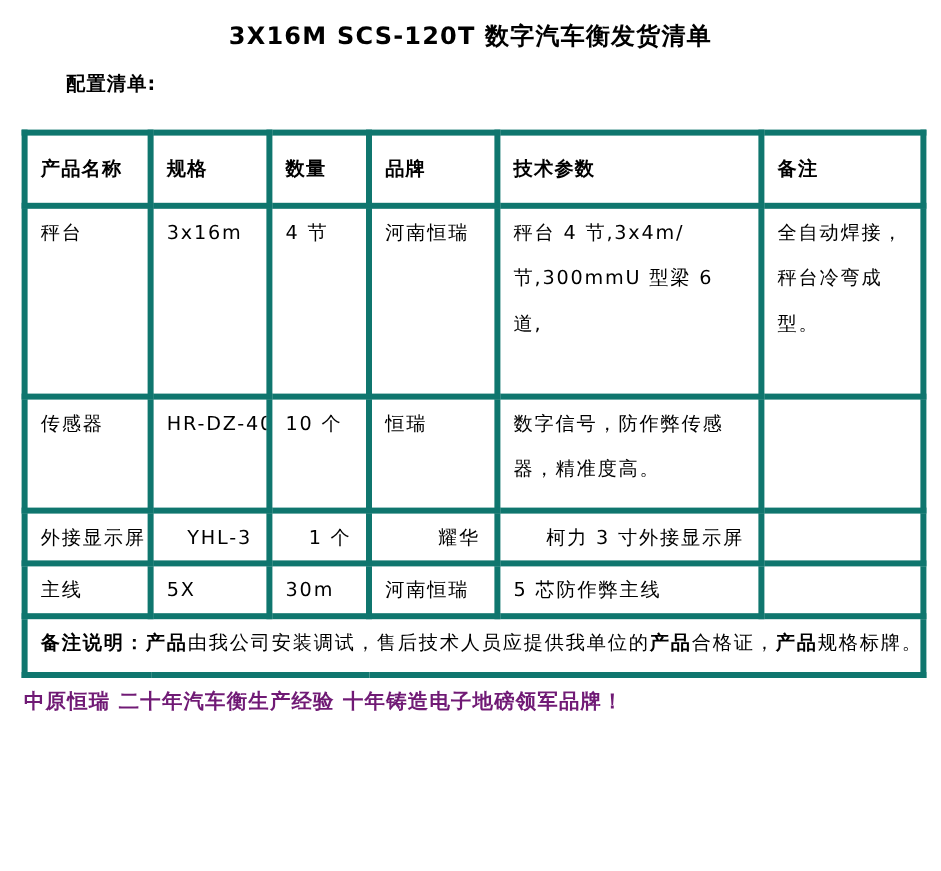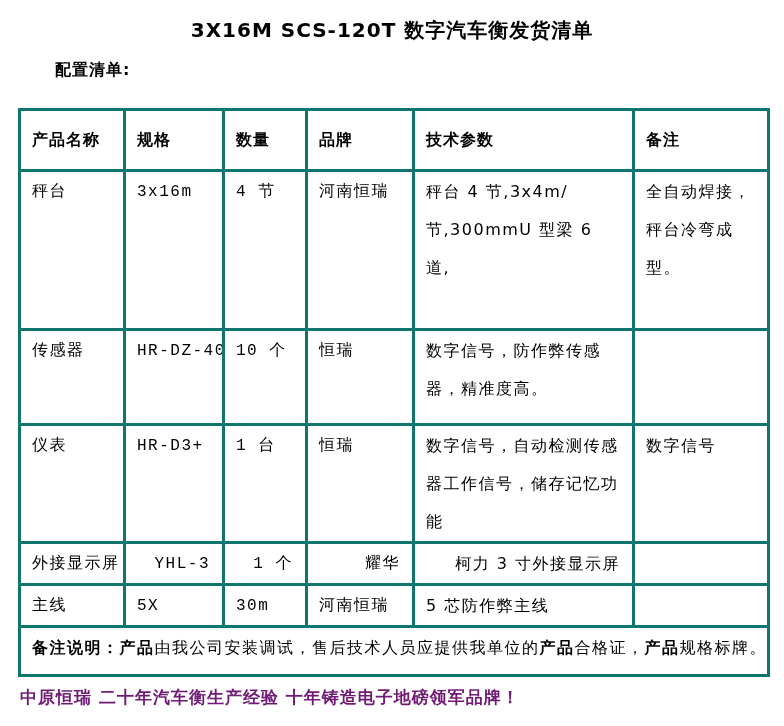--- a/index.html
+++ b/index.html
@@ -31,41 +31,41 @@
     letter-spacing: 1px;
     padding-left: 33px;
   }
   table.list {
     border-collapse: collapse;
     table-layout: fixed;
     width: 749px;
     margin: 27px 0 0 18px;
   }
   table.list th, table.list td {
-    border: 3px solid #0f766e;
+    border: 5px solid #0f766e;
     overflow: hidden;
   }
   table.list th {
     font-size: 16px;
     font-weight: bold;
     text-align: left;
     vertical-align: middle;
     padding: 0 6px 0 11px;
     letter-spacing: 1px;
     white-space: nowrap;
   }
   table.list td {
     font-size: 16px;
     vertical-align: top;
     padding: 1px 12px 0 11px;
     line-height: 38px;
     letter-spacing: 1.5px;
   }
   td.latin { font-size: 14px; letter-spacing: 0.5px; }
-  td.nw { white-space: nowrap; font-family: Liberation Mono, monospace; }
+  td.nw { white-space: nowrap; }
   tr.hdr   { height: 61px; }
   tr.row-0 { height: 159px; }
   tr.row-1 { height: 95px; }
   tr.row-2 { height: 118px; }
   tr.row-3 { height: 37px; }
   tr.row-4 { height: 37px; text-align: right; }
   tr.row-5 { height: 39px; padding-left: 34px; }
   tr.remark-row { height: 49px; }
   td.remark-cell {
     vertical-align: middle;
@@ -123,28 +123,20 @@
       <td>全自动焊接，秤台冷弯成型。</td>
     </tr>
     <tr class="row-1">
       <td class="nw">传感器</td>
       <td class="latin nw">HR-DZ-40T</td>
       <td class="nw">10 个</td>
       <td class="nw">恒瑞</td>
       <td>数字信号，防作弊传感器，精准度高。</td>
       <td></td>
     </tr>
-    <tr class="row-2">
-      <td class="nw">仪表</td>
-      <td class="latin nw">HR-D3+</td>
-      <td class="nw">1 台</td>
-      <td class="nw">恒瑞</td>
-      <td>数字信号，自动检测传感器工作信号，储存记忆功能</td>
-      <td>数字信号</td>
-    </tr>
     <tr class="row-4">
       <td class="nw">外接显示屏</td>
       <td class="latin nw">YHL-3</td>
       <td class="nw">1 个</td>
       <td class="nw">耀华</td>
       <td>柯力 3 寸外接显示屏</td>
       <td></td>
     </tr>
     <tr class="row-5">
       <td class="nw">主线</td>

